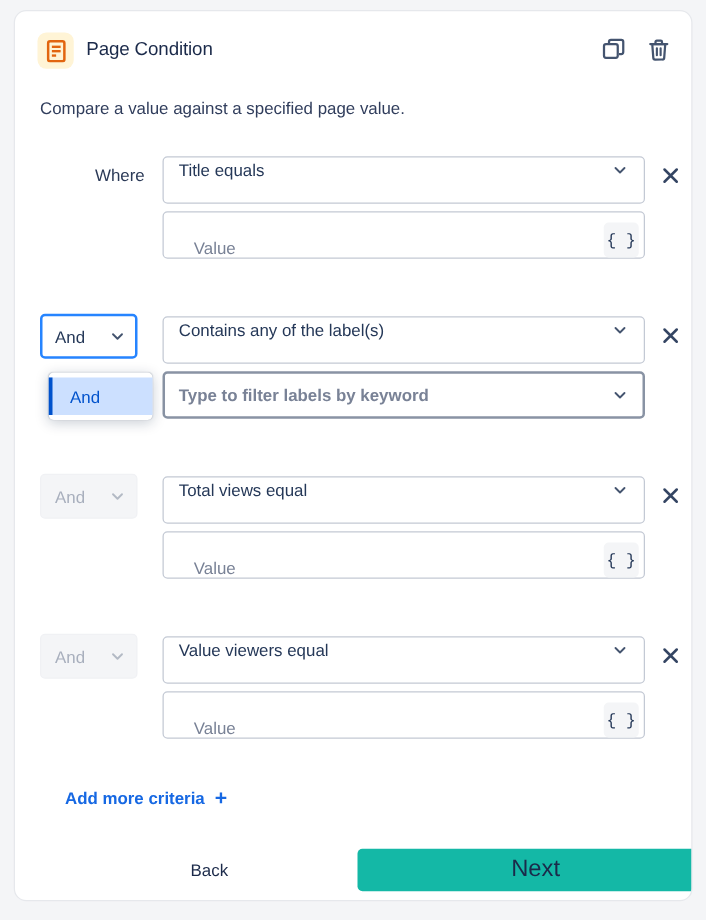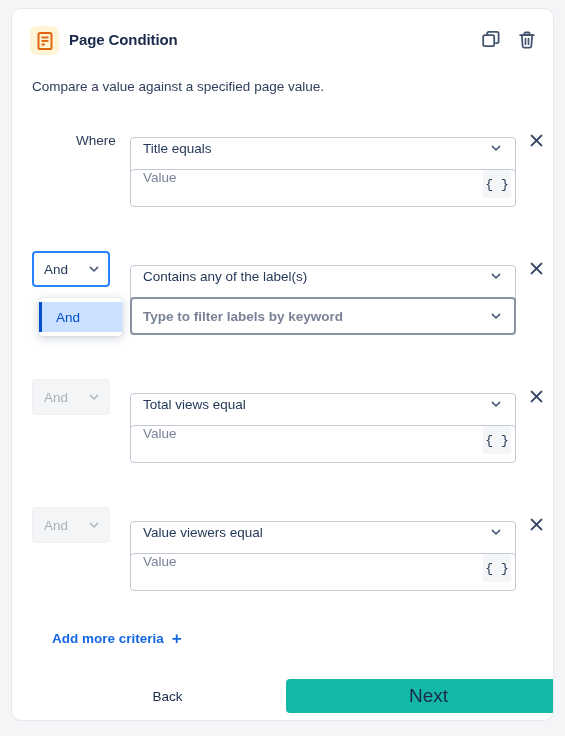--- a/index.html
+++ b/index.html
@@ -38,21 +38,21 @@
     background: #fff4d6;
     border-radius: 7px;
     display: flex;
     align-items: center;
     justify-content: center;
   }
   .hdr-title {
     position: absolute;
     left: 57px; top: 22px;
     font-size: 15px;
-    font-weight: bold;
+    font-weight: normal;
     color: #1b2a4a;
     letter-spacing: -0.1px;
   }
   .hdr-actions {
     position: absolute;
     right: 17px; top: 20px;
     display: flex;
     gap: 14px;
     align-items: center;
   }
@@ -112,21 +112,21 @@
     background: #f4f5f7;
     border-color: #f0f1f4;
     color: #a8afbd;
     cursor: default;
   }
 
   
   .cond-select {
     position: absolute;
     left: 118px;
-    top: 16px;
+    top: 4px;
     width: 386px;
     height: 38px;
     background: #ffffff;
     border: 1px solid #c3c9d4;
     border-radius: 4px;
     display: flex;
     align-items: center;
     padding: 0 12px 16px 12px;
     cursor: pointer;
     font-size: 13.5px;
@@ -139,22 +139,22 @@
   
   .val-input {
     position: absolute;
     left: 118px;
     width: 386px;
     height: 38px;
     background: #ffffff;
     border: 1px solid #c3c9d4;
     border-radius: 4px;
     display: flex;
-    align-items: flex-start;
-    padding-left: 12px;
+    align-items: flex-end;
+    padding-left: 24px;
     font-size: 13.5px;
     color: #798296;
   }
   .val-input .vi-text { flex: 1; }
   .brace-btn {
     width: 28px; height: 28px;
     margin-right: 4px;
     background: #f4f5f7;
     border-radius: 4px;
     display: flex;

